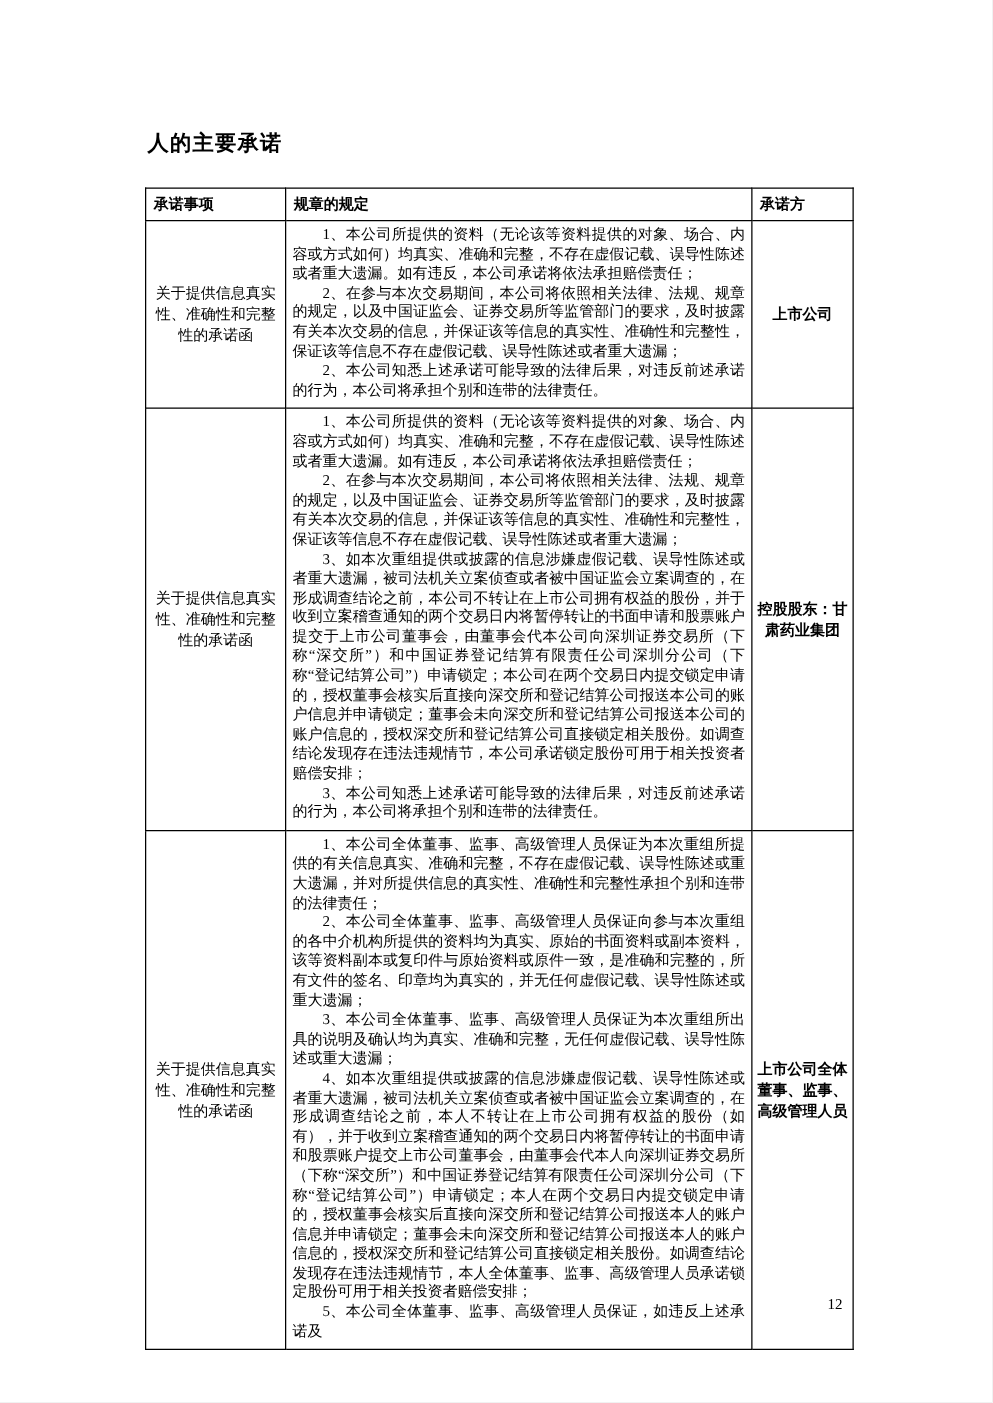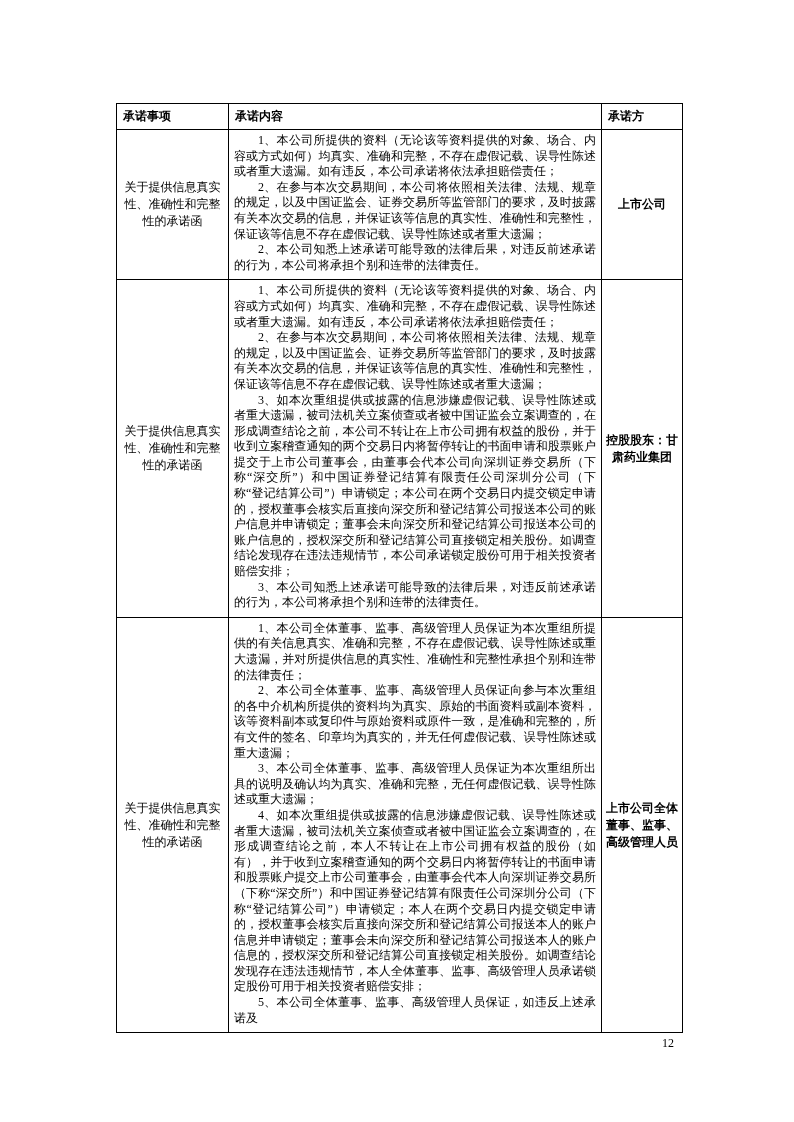--- a/index.html
+++ b/index.html
@@ -77,30 +77,31 @@
     top: 1036px;
     right: 120px;
     font-size: 12px;
   }
 </style>
 </head>
 <body>
 
 <div class="page">
   <div class="content">
+    <h1 class="doc-title">人的主要承诺</h1>
     <table class="commitments">
       <colgroup>
         <col style="width:112px">
         <col style="width:373px">
         <col style="width:81px">
       </colgroup>
       <thead>
         <tr>
           <th class="h-item">承诺事项</th>
-          <th class="h-content">承诺内容</th>
+          <th class="h-content">规章的规定</th>
           <th class="h-party">承诺方</th>
         </tr>
       </thead>
       <tbody id="table-body">
           <tr>
             <td class="cell-item">关于提供信息真实性、准确性和完整性的承诺函</td>
             <td class="cell-content">
               <p>1、本公司所提供的资料（无论该等资料提供的对象、场合、内容或方式如何）均真实、准确和完整，不存在虚假记载、误导性陈述或者重大遗漏。如有违反，本公司承诺将依法承担赔偿责任；</p>
               <p>2、在参与本次交易期间，本公司将依照相关法律、法规、规章的规定，以及中国证监会、证券交易所等监管部门的要求，及时披露有关本次交易的信息，并保证该等信息的真实性、准确性和完整性，保证该等信息不存在虚假记载、误导性陈述或者重大遗漏；</p>
               <p>2、本公司知悉上述承诺可能导致的法律后果，对违反前述承诺的行为，本公司将承担个别和连带的法律责任。</p>

